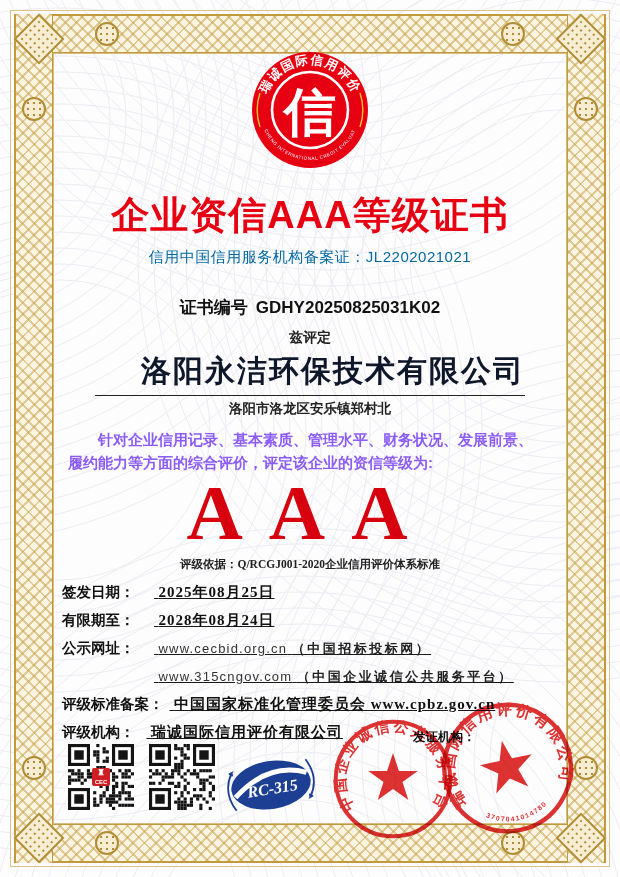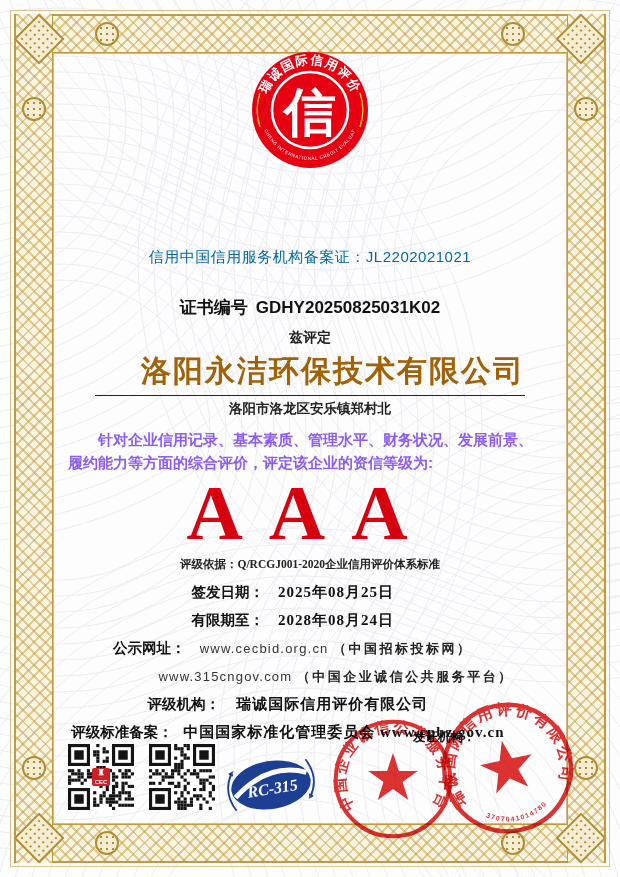--- a/index.html
+++ b/index.html
@@ -26,30 +26,30 @@
   .med{position:absolute;width:20px;height:20px;border-radius:50%;border:2px solid #b08c34;
     background:radial-gradient(#b08c34 1.1px, rgba(0,0,0,0) 1.3px) center/6px 6px #f6edd2;z-index:2;}
   
   .abs{position:absolute;left:0;right:0;text-align:center;z-index:3;}
   .logo-wrap{top:50px;}
   .title{top:190px;font-size:38px;font-weight:900;letter-spacing:1px;color:#e60012;}
   .subtitle{top:248px;font-size:15px;color:#0369a1;letter-spacing:.5px;}
   .certno{top:296px;font-size:17px;font-weight:bold;color:#111;}
   .certno .no{margin-left:8px;}
   .hereby{top:329px;font-size:14px;font-weight:bold;font-family:"Liberation Serif",serif;color:#222;}
-  .company{top:351px;font-size:30px;font-weight:900;font-family:"Liberation Serif",serif;letter-spacing:2px;color:#a16207;padding-left:46px;}
+  .company{top:351px;font-size:30px;font-weight:900;font-family:"Liberation Serif",serif;letter-spacing:2px;color:#0f172a;padding-left:46px;}
   .company-line{position:absolute;left:95px;top:395px;width:430px;border-top:1.8px solid #222;z-index:3;}
   .address{top:400px;font-size:13.5px;font-weight:bold;color:#222;text-align:center;}
   .desc{position:absolute;left:68px;width:488px;top:429px;text-align:left;font-size:15px;line-height:1.5;
         font-weight:600;color:#8b5cf6;z-index:3;}
   .desc .l1{padding-left:2em;}
   .grade{top:474px;font-size:78px;font-weight:bold;font-family:"Liberation Serif",serif;color:#d6000f;
          letter-spacing:26px;line-height:1;}
   .basis{top:557px;font-size:11.5px;font-weight:bold;font-family:Liberation Serif, serif;color:#222;}
-  .info{position:absolute;left:62px;top:583px;text-align:center;z-index:3;}
+  .info{position:absolute;left:62px;top:583px;text-align:left;z-index:3;text-decoration:underline;}
   .info-row{margin-bottom:9px;white-space:nowrap;}
   .lbl{display:inline-block;min-width:92px;font-family:"Liberation Serif",serif;font-weight:bold;font-size:14.5px;color:#111;}
   .val-serif{font-family:"Liberation Serif",serif;font-weight:bold;font-size:15px;color:#111;letter-spacing:1px;}
   .val-url{font-size:13px;color:#333;letter-spacing:1.2px;font-weight:500;}
   .val-note{font-size:13px;color:#222;letter-spacing:2.5px;font-weight:600;margin-left:0;}
   .issuer{position:absolute;left:413px;top:729px;font-family:"Liberation Serif",serif;font-weight:bold;
           font-size:12.5px;color:#111;z-index:4;}
   
   .qr{position:absolute;top:744px;width:66px;height:66px;background:#fff;z-index:3;}
   .qr.q1{left:68px;} .qr.q2{left:149px;}
@@ -211,20 +211,21 @@
         <textPath href="#logoTop" startOffset="50%" text-anchor="middle">瑞诚国际信用评价</textPath>
       </text>
       <text font-size="4.6" fill="#ffffff" letter-spacing=".6" font-family="Liberation Sans, sans-serif">
         <textPath href="#logoBot" startOffset="50%" text-anchor="middle">RUICHENG INTERNATIONAL CREDIT EVALUATION</textPath>
       </text>
       <circle r="38" fill="none" stroke="#ffffff" stroke-width="2.6"></circle>
       <text y="2" text-anchor="middle" dominant-baseline="central" font-size="52" font-weight="bold" font-family="Liberation Serif, serif" fill="#ffffff">信</text>
     </svg>
   </div>
 
+  <div class="abs title">企业资信AAA等级证书</div>
   <div class="abs subtitle">信用中国信用服务机构备案证：JL2202021021</div>
   <div class="abs certno"><span>证书编号</span><span class="no">GDHY20250825031K02</span></div>
   <div class="abs hereby">兹评定</div>
 
   <div class="abs company">洛阳永洁环保技术有限公司</div>
   <div class="company-line"></div>
   <div class="abs address">洛阳市洛龙区安乐镇郑村北</div>
 
   <div class="desc">
     <div class="l1">针对企业信用记录、基本素质、管理水平、财务状况、发展前景、</div>
@@ -247,26 +248,26 @@
       <span class="lbl">公示网址：</span>
       <span class="val-url">www.cecbid.org.cn</span>
       <span class="val-note">（中国招标投标网）</span>
     </div>
     <div class="info-row">
       <span class="lbl"></span>
       <span class="val-url">www.315cngov.com</span>
       <span class="val-note">（中国企业诚信公共服务平台）</span>
     </div>
     <div class="info-row">
+      <span class="lbl" style="min-width:0;margin-right:6px">评级标准备案：</span>
+      <span class="val-serif">中国国家标准化管理委员会 www.cpbz.gov.cn</span>
+    </div>
+    <div class="info-row">
       <span class="lbl" style="min-width:0;margin-right:12px">评级机构：</span>
       <span class="val-serif">瑞诚国际信用评价有限公司</span>
-    </div>
-    <div class="info-row">
-      <span class="lbl" style="min-width:0;margin-right:6px">评级标准备案：</span>
-      <span class="val-serif">中国国家标准化管理委员会 www.cpbz.gov.cn</span>
     </div>
   </div>
 
   <div class="issuer">发证机构：</div>
 
   <div class="qr q1">
     <svg id="qr1" width="66" height="66" viewBox="0 0 63 63">
         <rect x="0" y="0" width="63" height="63" fill="#ffffff"></rect>
         <rect x="0" y="0" width="21" height="21" fill="#141414"></rect>
         <rect x="3" y="3" width="15" height="15" fill="#ffffff"></rect>

